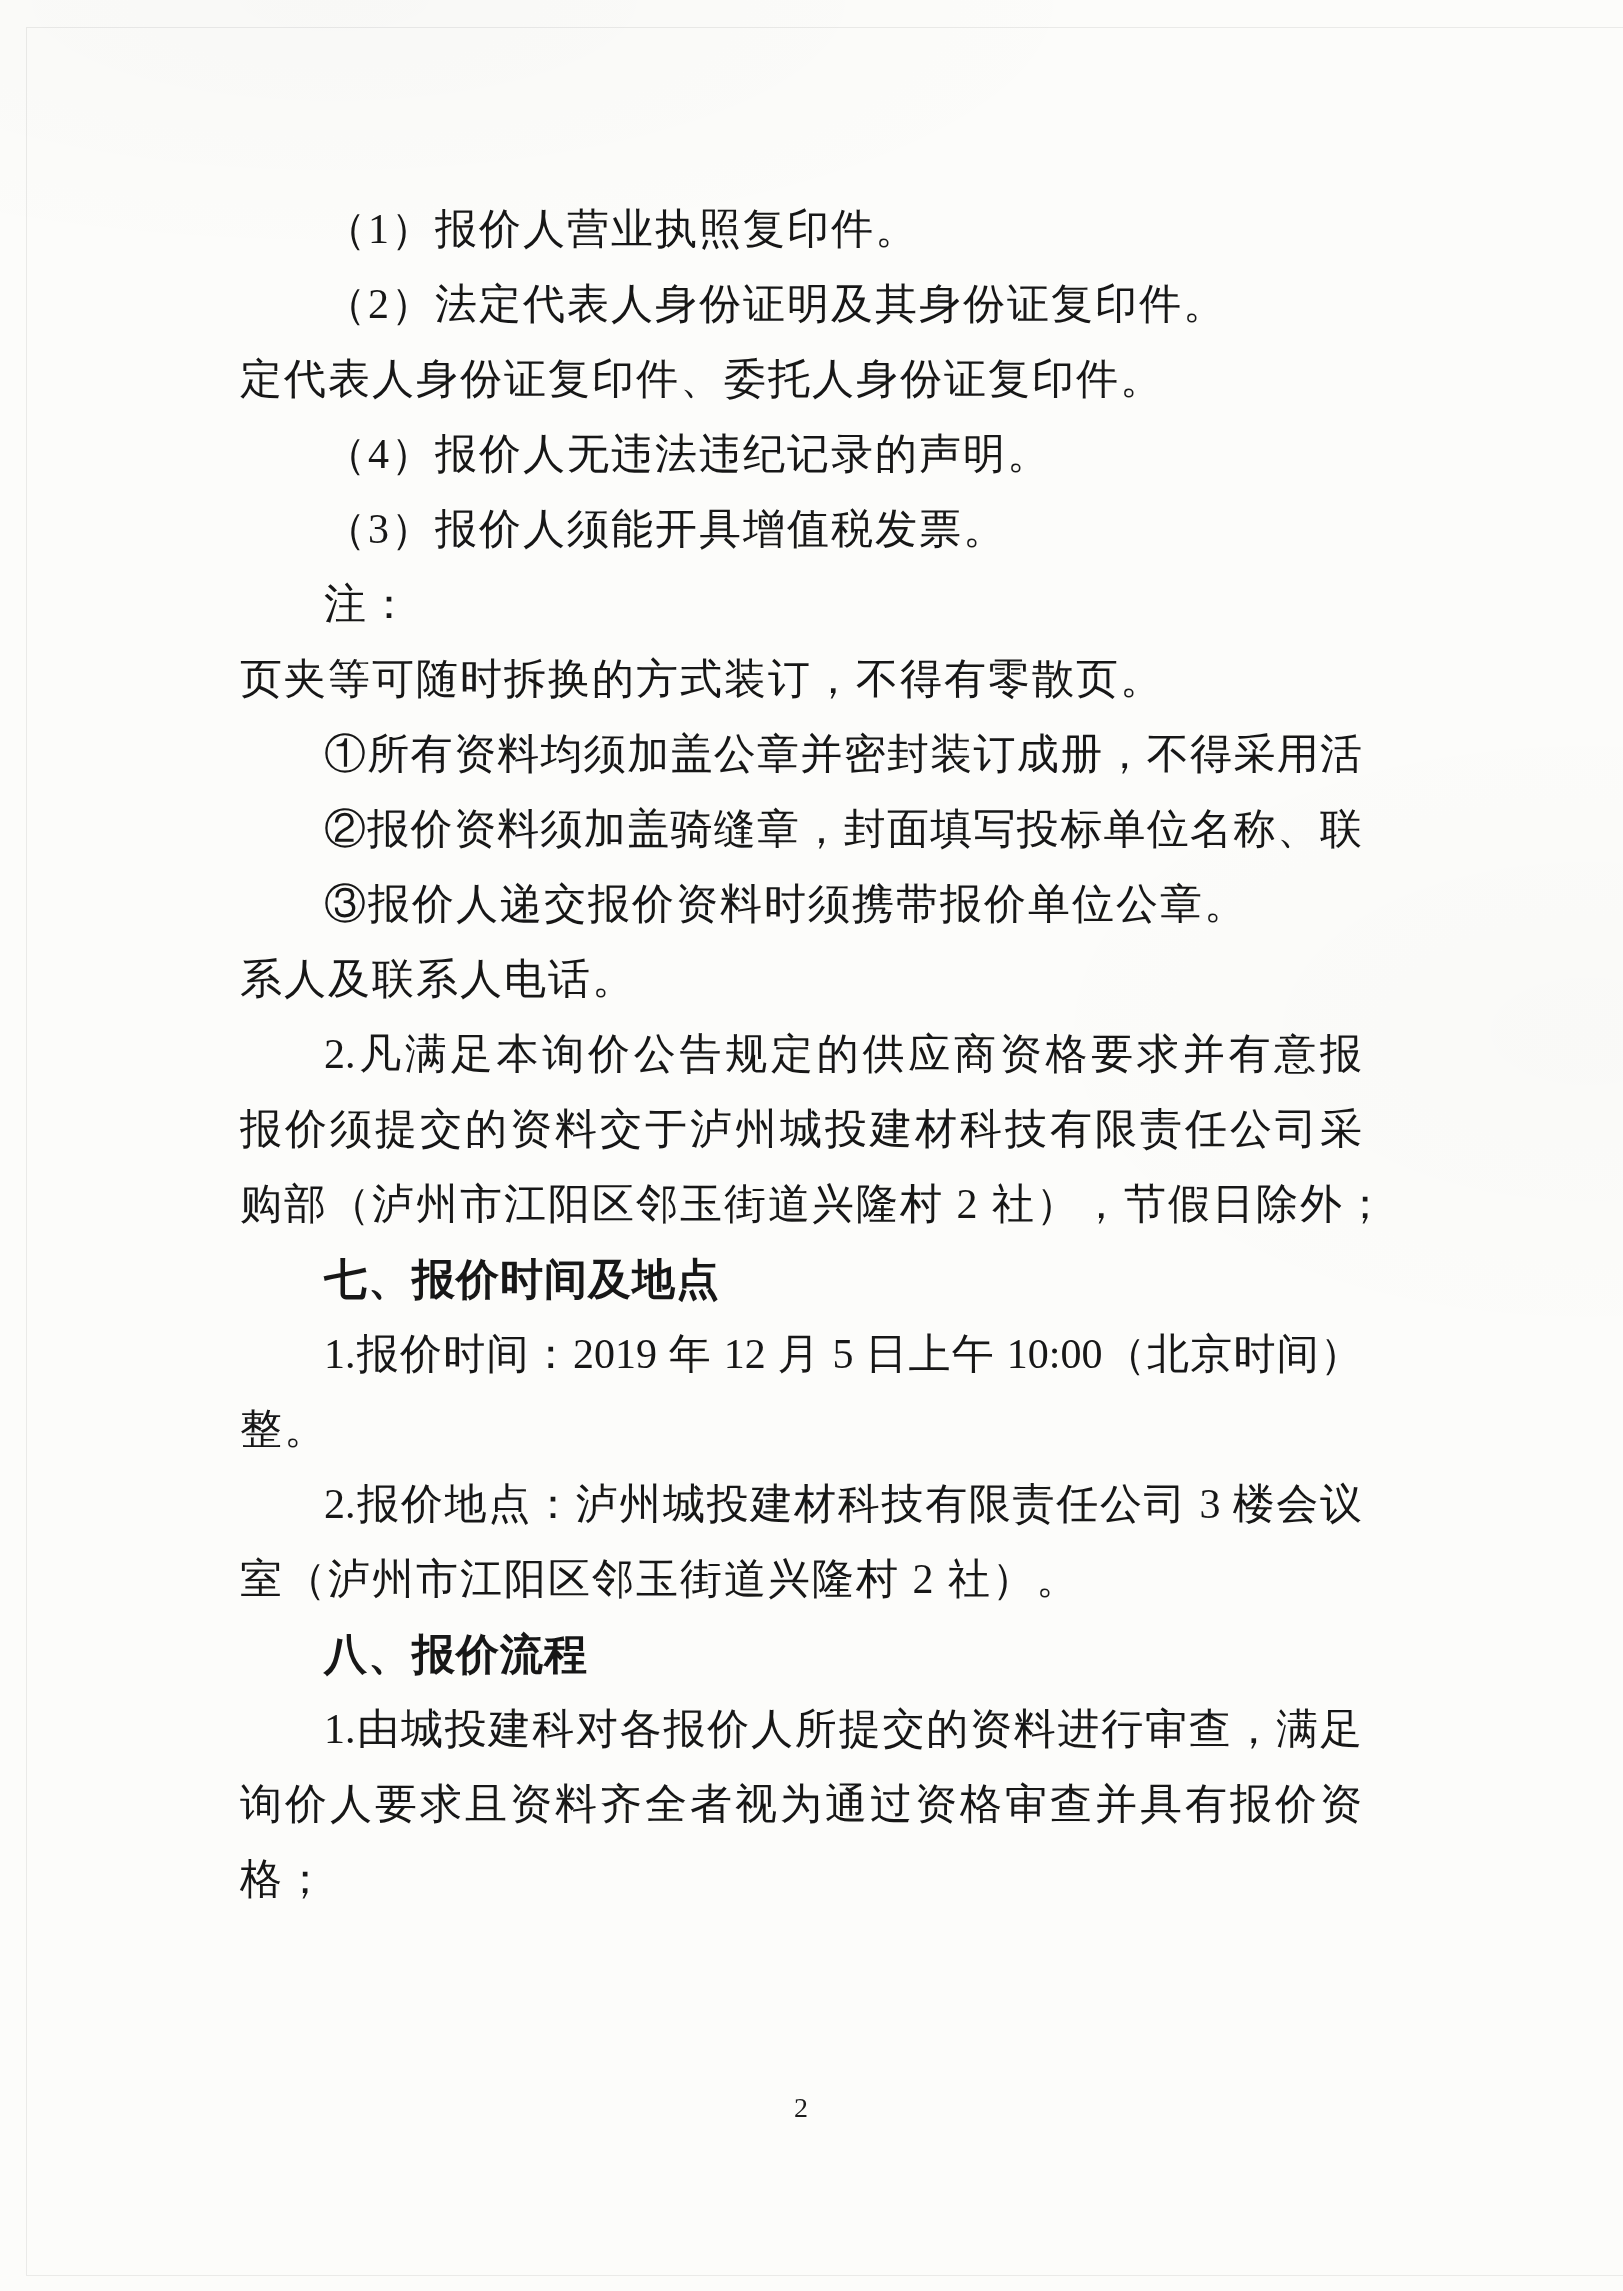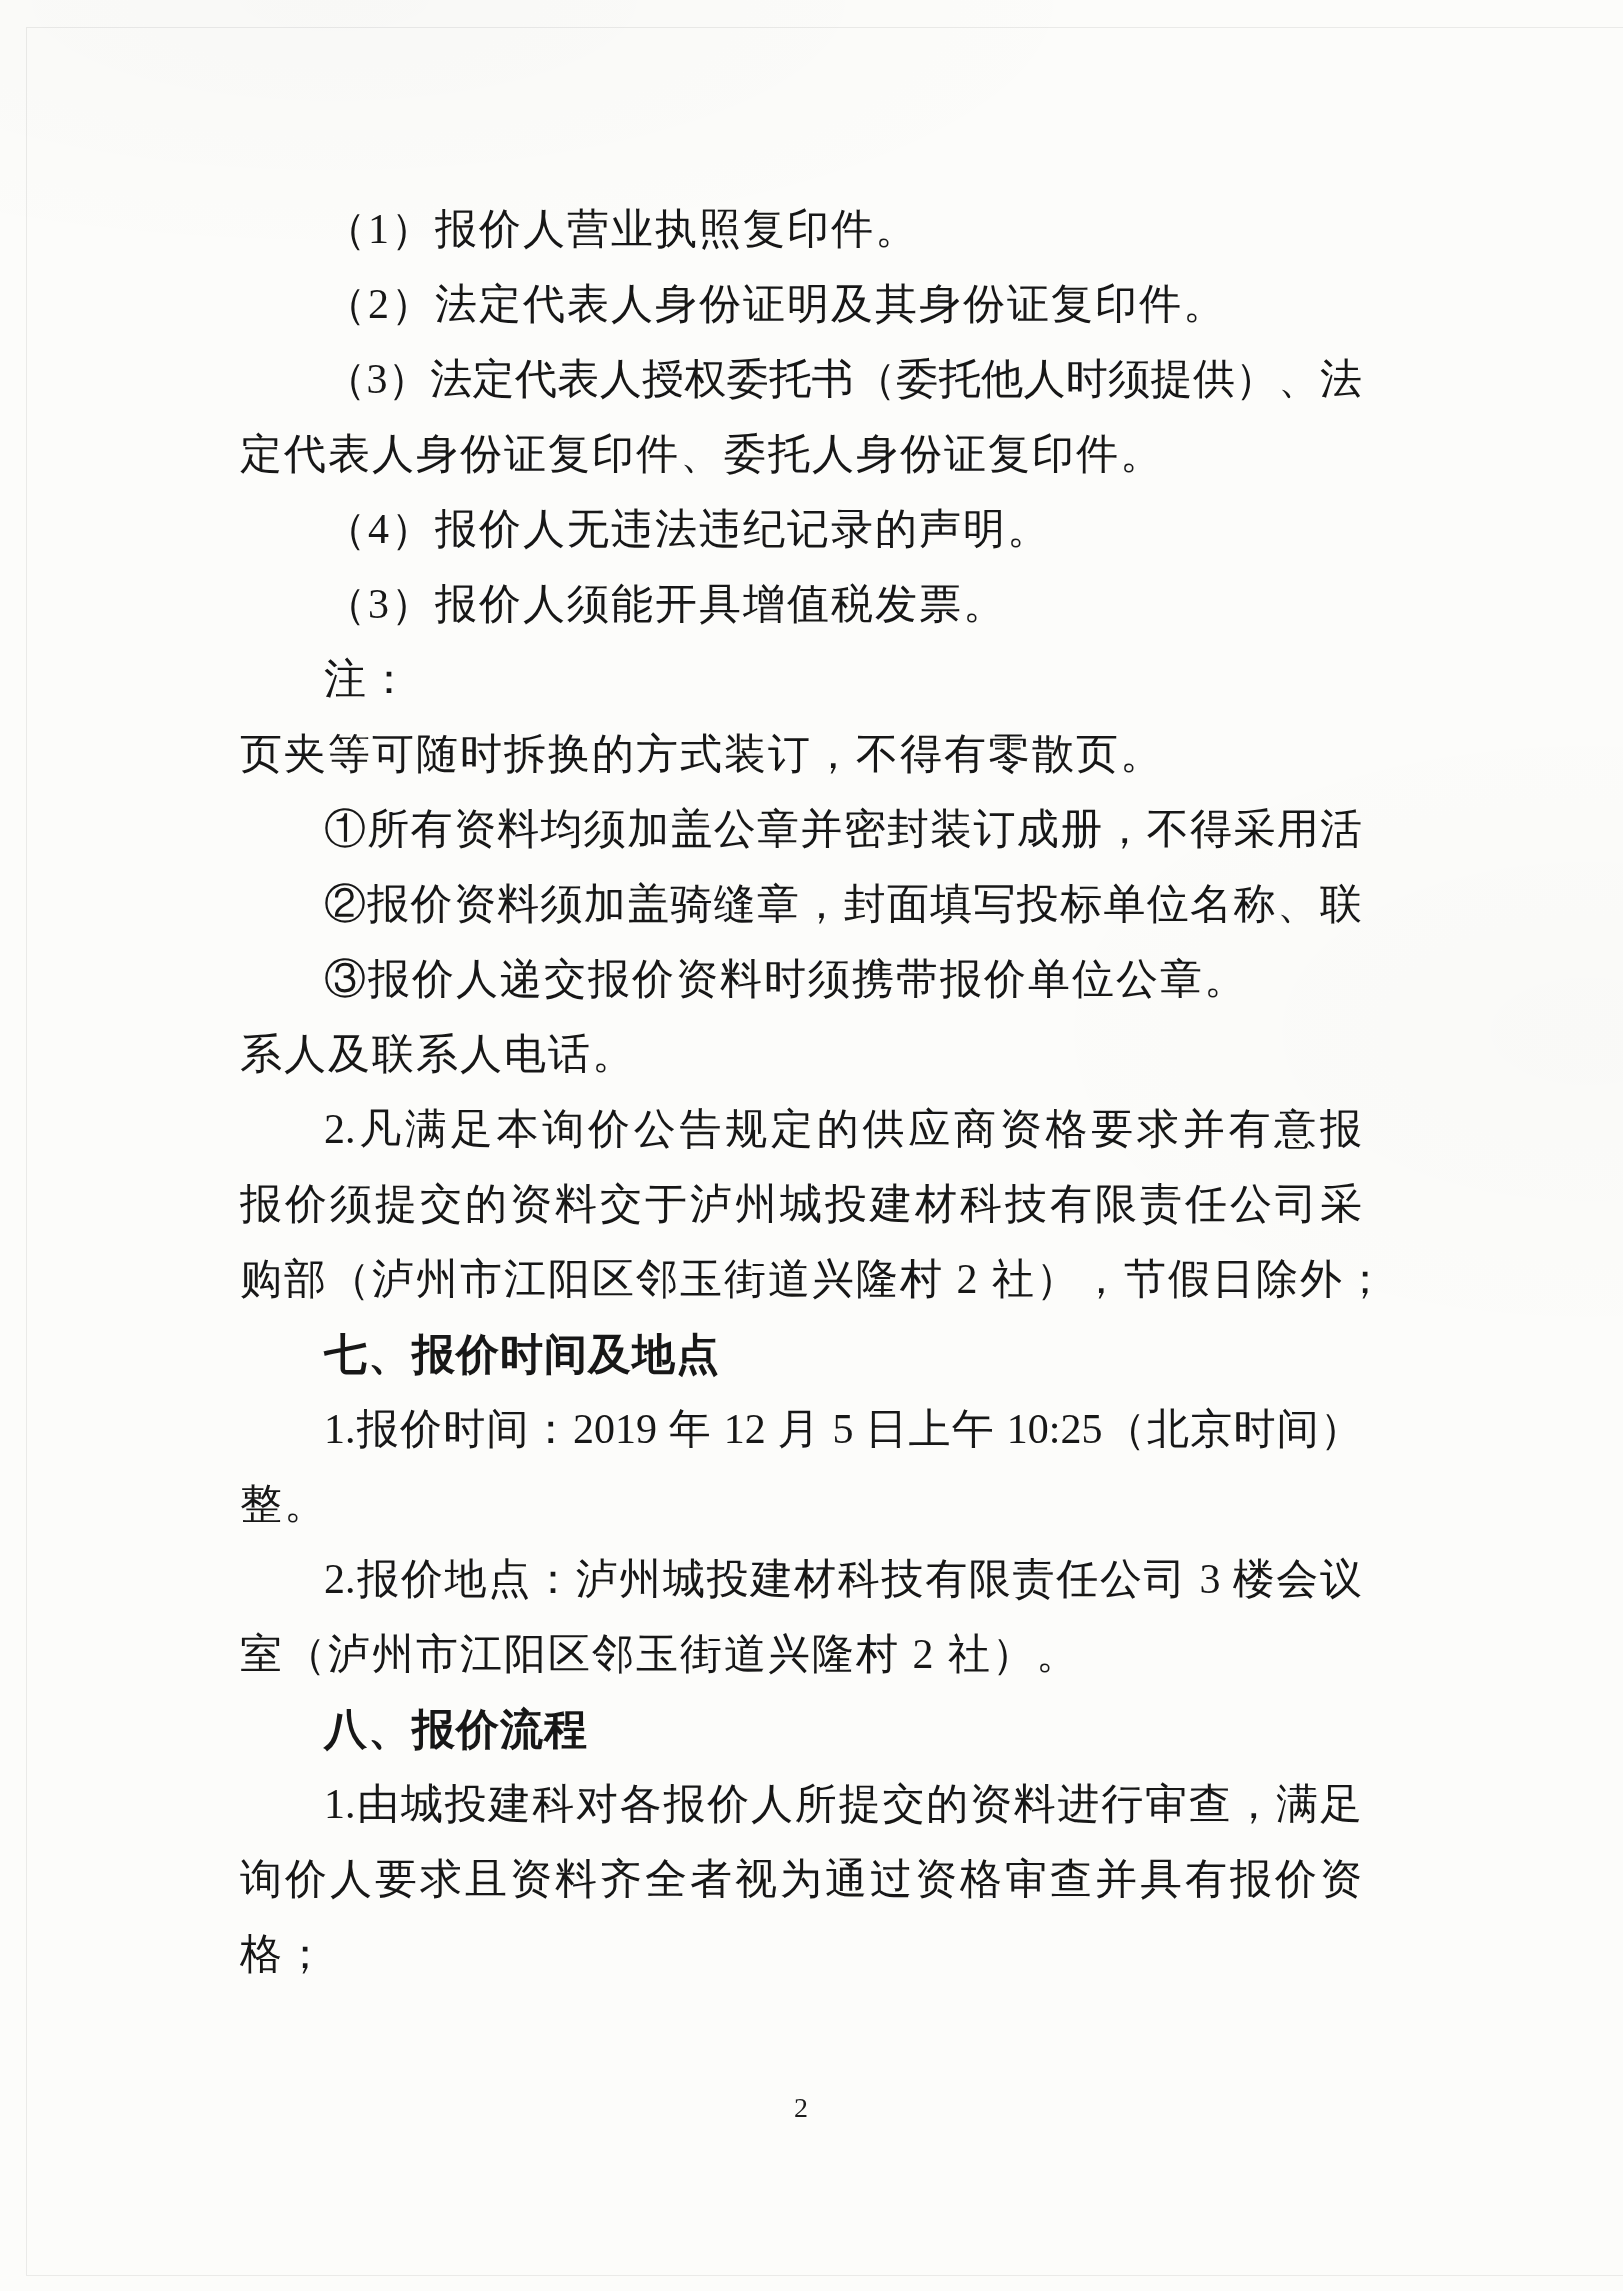--- a/index.html
+++ b/index.html
@@ -80,35 +80,34 @@
 </head>
 <body>
 
 <div class="page">
   <div class="scan-shade"></div>
   <div class="scan-edge"></div>
 
   <div class="content">
     <div class="ln ind">（1）报价人营业执照复印件。</div>
     <div class="ln ind">（2）法定代表人身份证明及其身份证复印件。</div>
-    <div class="ln ind just">（3）法定代表人授权委托书（委托他人时须提供）、法</div>
     <div class="ln">定代表人身份证复印件、委托人身份证复印件。</div>
     <div class="ln ind">（4）报价人无违法违纪记录的声明。</div>
     <div class="ln ind">（3）报价人须能开具增值税发票。</div>
     <div class="ln ind">注：</div>
     <div class="ln">页夹等可随时拆换的方式装订，不得有零散页。</div>
     <div class="ln ind just">①所有资料均须加盖公章并密封装订成册，不得采用活</div>
     <div class="ln ind just">②报价资料须加盖骑缝章，封面填写投标单位名称、联</div>
     <div class="ln ind">③报价人递交报价资料时须携带报价单位公章。</div>
     <div class="ln">系人及联系人电话。</div>
     <div class="ln ind just">2.凡满足本询价公告规定的供应商资格要求并有意报</div>
     <div class="ln just">报价须提交的资料交于泸州城投建材科技有限责任公司采</div>
     <div class="ln">购部（泸州市江阳区邻玉街道兴隆村 2 社），节假日除外；</div>
     <div class="ln ind head">七、报价时间及地点</div>
-    <div class="ln ind just">1.报价时间：2019 年 12 月 5 日上午 10:25（北京时间）</div>
+    <div class="ln ind just">1.报价时间：2019 年 12 月 5 日上午 10:00（北京时间）</div>
     <div class="ln">整。</div>
     <div class="ln ind just">2.报价地点：泸州城投建材科技有限责任公司 3 楼会议</div>
     <div class="ln">室（泸州市江阳区邻玉街道兴隆村 2 社）。</div>
     <div class="ln ind head">八、报价流程</div>
     <div class="ln ind just">1.由城投建科对各报价人所提交的资料进行审查，满足</div>
     <div class="ln just">询价人要求且资料齐全者视为通过资格审查并具有报价资</div>
     <div class="ln">格；</div>
   </div>
 
   <div class="pagenum">2</div>

